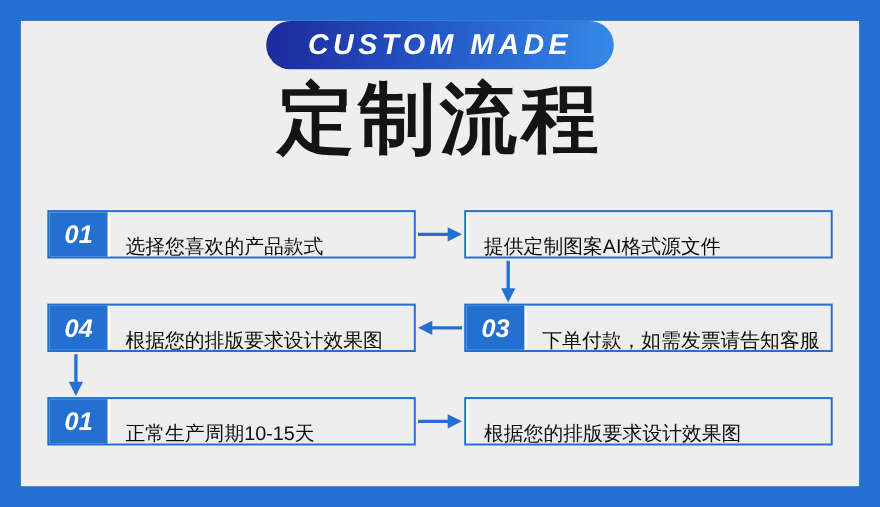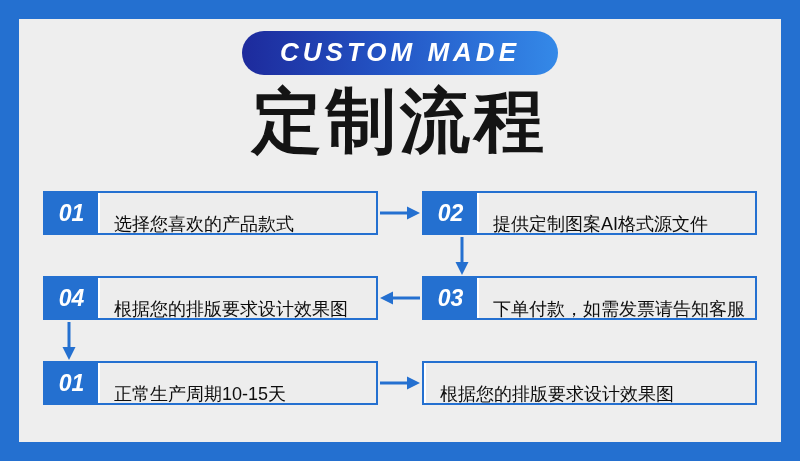--- a/index.html
+++ b/index.html
@@ -31,21 +31,20 @@
   
   .header {
     position: absolute;
     left: 0;
     top: 0;
     width: 100%;
     text-align: center;
   }
   .pill {
     display: inline-block;
-    margin-top: 12px;
     padding: 8px 38px 10px 38px;
     border-radius: 26px;
     background: linear-gradient(90deg, #1d2a9c 0%, #2354c4 45%, #3489e8 100%);
     color: #ffffff;
     font-size: 26px;
     font-weight: bold;
     font-style: italic;
     letter-spacing: 4px;
     line-height: 1;
     white-space: nowrap;
@@ -166,21 +165,20 @@
         </div>
 
         <div class="h-arrow">
           <svg width="44" height="20" viewBox="0 0 44 20">
             <line x1="2" y1="10" x2="33" y2="10" stroke="#2470d0" stroke-width="3"></line>
             <polygon points="42,10 29,3.5 29,16.5" fill="#2470d0"></polygon>
           </svg>
         </div>
 
         <div class="step">
-          <div class="badge">02</div>
           <div class="step-body">
             <span class="step-text">提供定制图案AI格式源文件</span>
           </div>
         </div>
       </div>
 
       <div class="row-gap">
         <div class="v-arrow right-col">
           <svg width="20" height="40" viewBox="0 0 20 40">
             <line x1="10" y1="1" x2="10" y2="29" stroke="#2470d0" stroke-width="3"></line>

